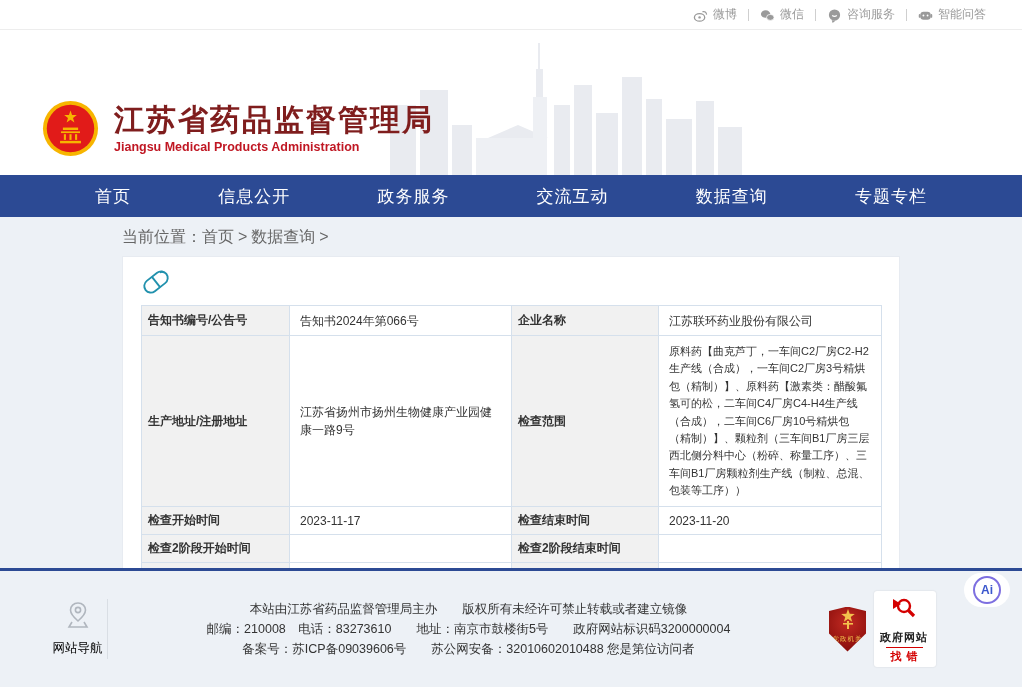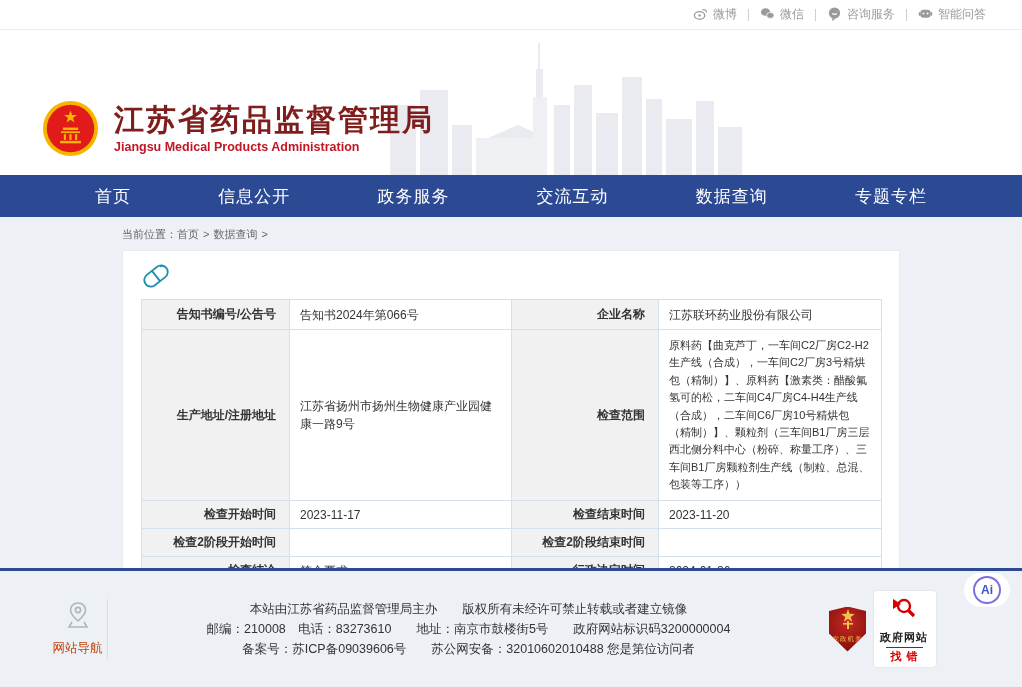--- a/index.html
+++ b/index.html
@@ -2,63 +2,63 @@
 <html><head>
 <meta charset="utf-8">
 <style>
   * { margin:0; padding:0; box-sizing:border-box; }
   html,body { width:1022px; height:687px; overflow:hidden; background:#fff;
     font-family:"Liberation Sans","DejaVu Sans",sans-serif; }
 
   
   .topbar { height:30px; display:flex; justify-content:flex-end; align-items:center;
     padding-right:36px; border-bottom:1px solid #ededed; background:#fff; }
-  .topbar-link { display:flex; align-items:flex-start; gap:5px; color:#9a9a9a; font-size:12px; cursor:pointer; }
+  .topbar-link { display:flex; align-items:flex-end; gap:5px; color:#9a9a9a; font-size:12px; cursor:pointer; }
   .topbar-sep { width:1px; height:12px; background:#cfcfcf; margin:0 11px; }
   .topbar-link svg { display:block; }
 
   
   .header { height:145px; position:relative; background:#fff; overflow:hidden; }
   .logo-wrap { position:absolute; left:42px; top:70px; display:flex; align-items:center; cursor:pointer; }
   .emblem { width:57px; height:57px; }
   .title-block { margin-left:15px; }
   .site-title { color:#7f1d1d; font-size:30px; font-weight:bold; letter-spacing:2px; line-height:34px; }
   .site-subtitle { color:#c01723; font-size:12.5px; font-weight:bold; margin-top:3px; }
   .skyline { position:absolute; left:390px; bottom:0; }
 
   
   .nav { height:42px; background:#2c4a94; display:flex; align-items:center;
     justify-content:space-between; padding:0 95px; }
   .nav-item { color:#fff; font-size:17px; font-weight:500; letter-spacing:1px; cursor:pointer; }
 
   
   .main { height:351px; background:#edf1f6; overflow:hidden; }
-  .breadcrumb { width:778px; margin:0 auto; padding:10px 0 8px; font-size:11px; color:#666; }
+  .breadcrumb { width:778px; margin:0 auto; padding:10px 0 8px; font-size:16px; color:#666; }
   .breadcrumb .bc-link { color:#666; cursor:pointer; }
   .bc-sep { margin:0 4px; }
 
   .card { width:778px; margin:0 auto; background:#fff; border:1px solid #e7ebf1;
     padding:10px 18px 12px; }
   .pill-icon { width:30px; height:30px; margin-bottom:4px; }
 
   table.detail { width:740px; border-collapse:collapse; table-layout:fixed; }
   table.detail td { border:1px solid #d5e0ec; font-size:12px; color:#333; vertical-align:middle; }
-  td.lbl { background:#f1f1f1; text-align:right; padding:4px 13px 4px 6px; font-weight:600; font-size:12.5px; }
+  td.lbl { background:#f1f1f1; text-align:left; padding:4px 13px 4px 6px; font-weight:600; font-size:12.5px; }
   td.val { background:#fff; text-align:left; padding:4px 10px; line-height:1.5;margin-left:36px; }
   td.val.small { font-size:11px; line-height:1.58; padding:7px 10px; }
   tr.r1 { height:30px; } tr.r2 { height:110px; } tr.r3,tr.r4,tr.r5,tr.r6 { height:28px; }
 
   
   .footer-line { height:3px; background:#2c4a94; }
   .footer { height:116px; background:#edf1f6; position:relative;
     display:flex; align-items:center; }
   .quick-links { display:flex; margin-left:48px; }
   .ql-item { width:60px; display:flex; flex-direction:column; align-items:center;
     border-right:1px solid #d9dee4; padding:2px 0; cursor:pointer; }
-  .ql-item span.ql-label { font-size:12.5px; color:#c2410c; margin-top:7px; white-space:nowrap; }
+  .ql-item span.ql-label { font-size:12.5px; color:#000000; margin-top:7px; white-space:nowrap; }
   .footer-text { flex:1; text-align:center; font-size:12.5px; color:#333; line-height:20px; }
   .badges { display:flex; align-items:center; gap:8px; margin-right:86px; }
   .party-badge { width:37px; height:45px; position:relative; cursor:pointer;
     background:radial-gradient(circle at 50% 35%, #c22a22 0%, #8d100d 75%);
     clip-path:polygon(50% 0, 100% 10%, 100% 60%, 50% 100%, 0 60%, 0 10%); 
     display:flex; flex-direction:column; align-items:center; justify-content:flex-start; }
   .party-badge .pb-text { color:#f3c14d; font-size:6.5px; margin-top:2px; letter-spacing:1px; }
   .site-check { background:#fff; border-radius:3px; padding:4px 8px 3px 6px; display:flex;
     align-items:center; gap:5px; cursor:pointer; box-shadow:0 0 2px rgba(0,0,0,.12);flex-direction:column; }
   .sc-col { display:flex; flex-direction:column; align-items:center; }

